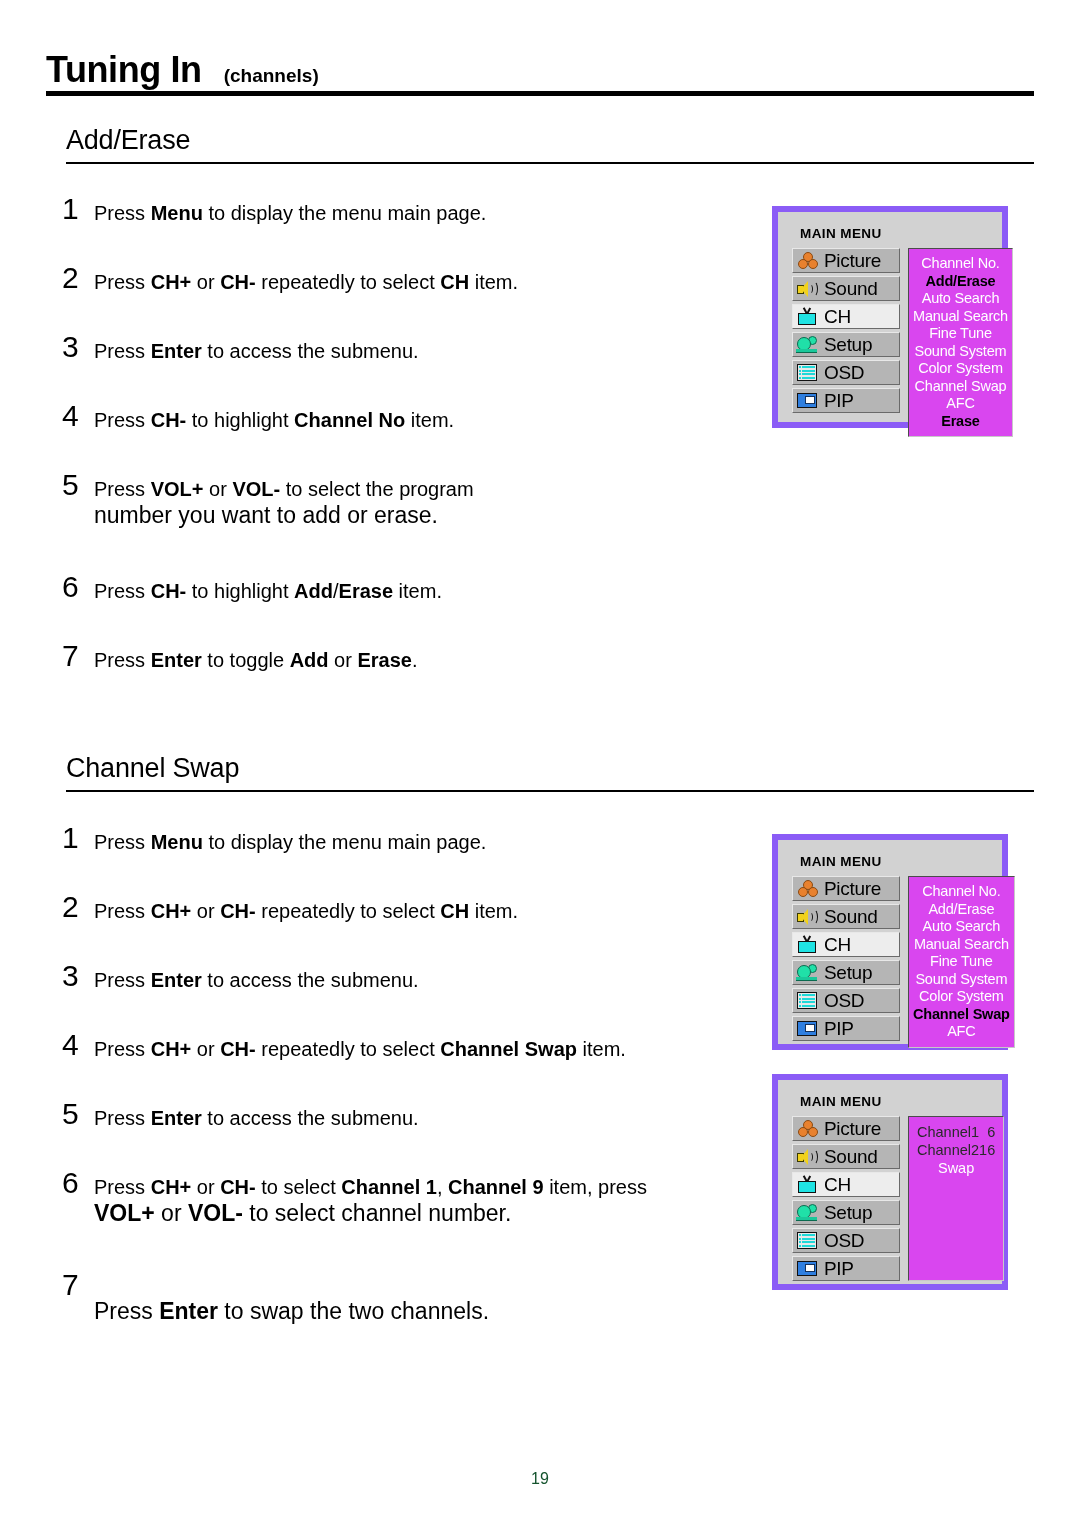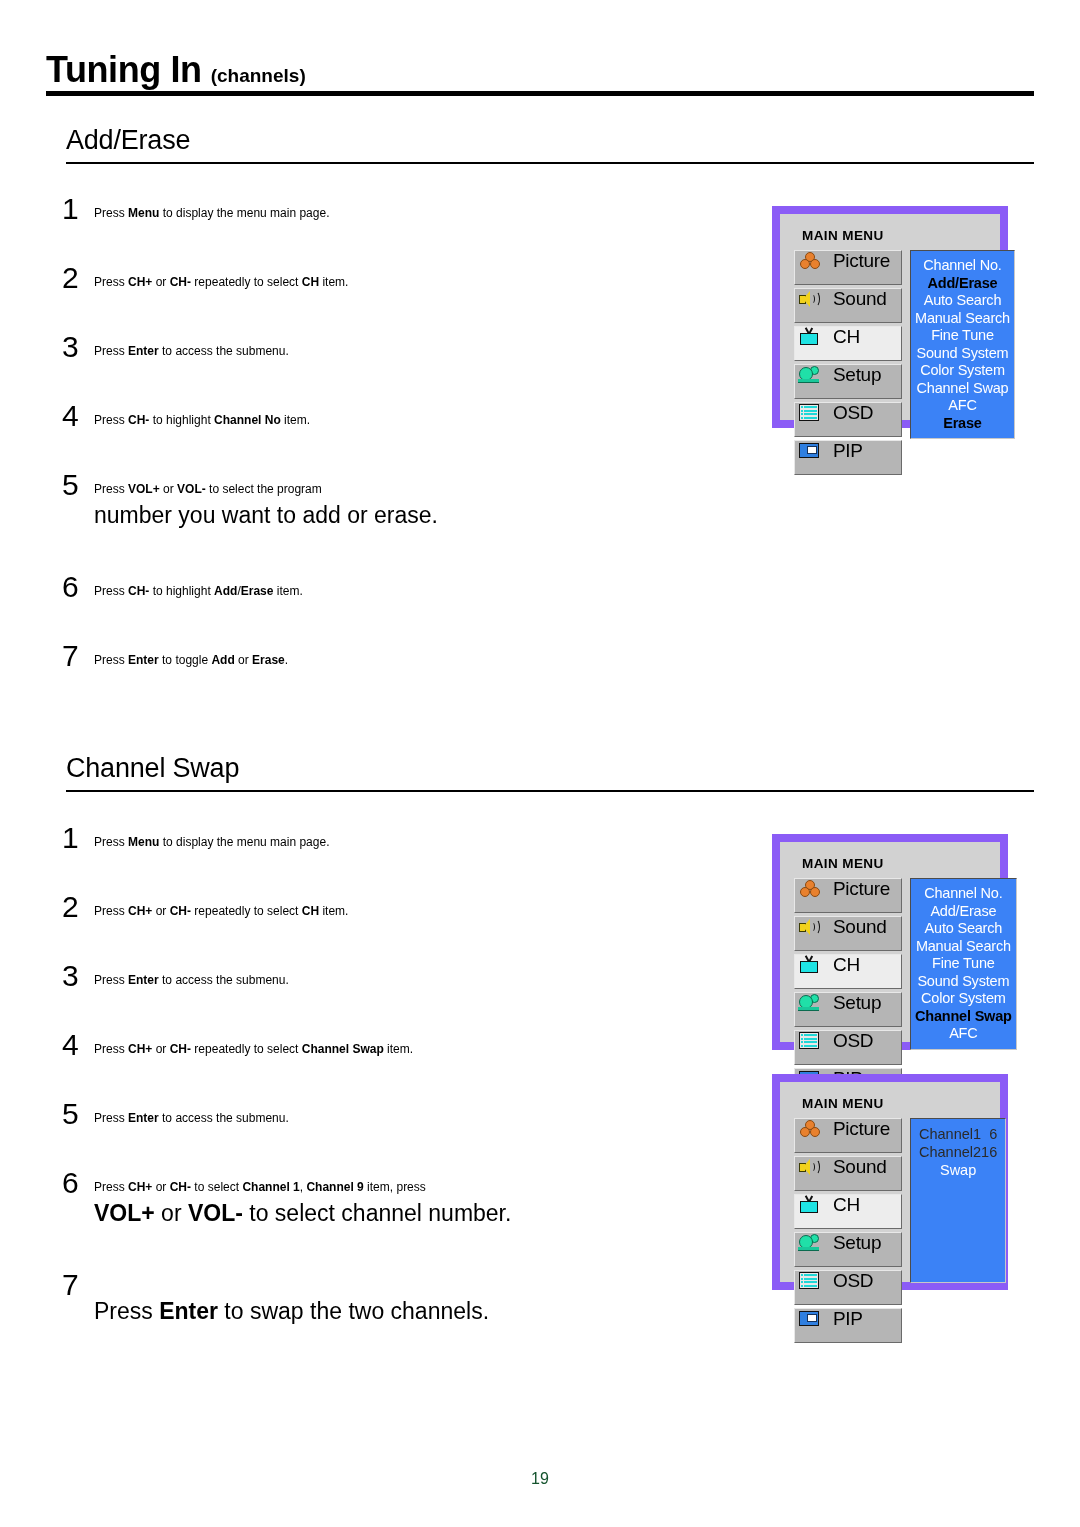--- a/index.html
+++ b/index.html
@@ -19,21 +19,21 @@
   
   .page-header {
     position: absolute;
     left: 46px;
     top: 52px;
     width: 988px;
   }
   .page-title-line {
     display: flex;
     align-items: baseline;
-    gap: 9px;
+    gap: 22px;
     padding-bottom: 3px;
   }
   .page-title {
     font-size: 36px;
     font-weight: bold;
     letter-spacing: -0.4px;
     line-height: 1;
   }
   .page-title-sub {
     font-size: 19px;
@@ -80,36 +80,36 @@
   }
   .step-num {
     font-size: 30px;
     line-height: 26px;
     width: 32px;
     flex: 0 0 32px;
     text-align: left;
     font-weight: normal;
   }
   .step-body {
-    font-size: 12px;
+    font-size: 20px;
     line-height: 26px;
     padding-top: 4px;
   }
   .step-line2 {
     font-size: 23px;
     line-height: 26px;
     padding-left: 32px;
   }
   .step b { font-weight: bold; }
 
   
   .osd {
     position: absolute;
     background: #d2d2d2;
-    border: 8px solid #8b5cf6;
+    border: 6px solid #8b5cf6;
     box-sizing: border-box;
     padding: 12px 16px 14px 14px;
   }
   #osd-1 { left: 772px; top: 206px; width: 236px; height: 222px; }
   #osd-2 { left: 772px; top: 834px; width: 236px; height: 216px; }
   #osd-3 { left: 772px; top: 1074px; width: 236px; height: 216px; }
 
   .osd-title {
     font-size: 13.5px;
     font-weight: bold;
@@ -123,29 +123,29 @@
     align-items: flex-start;
   }
   .osd-left {
     width: 108px;
     flex: 0 0 108px;
     display: flex;
     flex-direction: column;
     gap: 3px;
   }
   .osd-btn {
-    height: 35px;
+    height: 25px;
     background: #b5b5b5;
     border-top: 1.5px solid #e8e8e8;
     border-left: 1.5px solid #e8e8e8;
     border-right: 1.5px solid #6a6a6a;
     border-bottom: 1.5px solid #6a6a6a;
     display: flex;
-    align-items: flex-start;
-    gap: 13px;
+    align-items: center;
+    gap: 6px;
     padding-left: 3px;
     box-sizing: border-box;
   }
   .osd-btn.selected {
     background: #ededed;
   }
   .osd-btn-label {
     font-size: 19px;
     line-height: 19px;
     color: #000;
@@ -239,21 +239,21 @@
     background: #2f7fe0; border: 1.5px solid #111; box-sizing: border-box;
   }
   .ico-pip .ins {
     position: absolute; left: 9px; top: 5px; width: 8px; height: 6px;
     background: #ffffff; border: 1px solid #15325c;
   }
 
   
   .osd-sub {
     flex: 1 1 auto;
-    background: #3b82f6;
+    background: #d946ef;
     border-top: 1.5px solid #4c4c4c;
     border-left: 1.5px solid #4c4c4c;
     border-right: 1.5px solid #c8c8c8;
     border-bottom: 1.5px solid #c8c8c8;
     box-sizing: border-box;
     padding: 6px 4px;
     min-height: 165px;
   }
   .osd-sub.tall  { min-height: 165px; }
   .sub-item {

